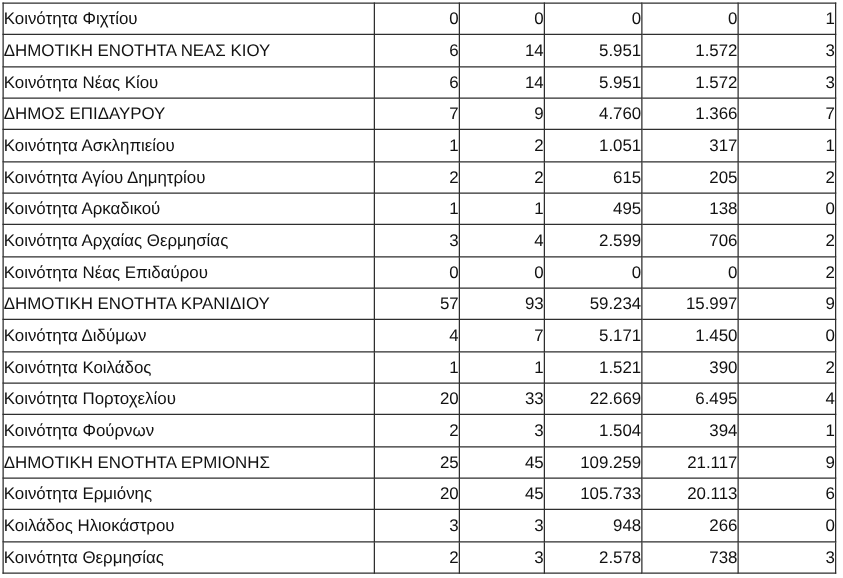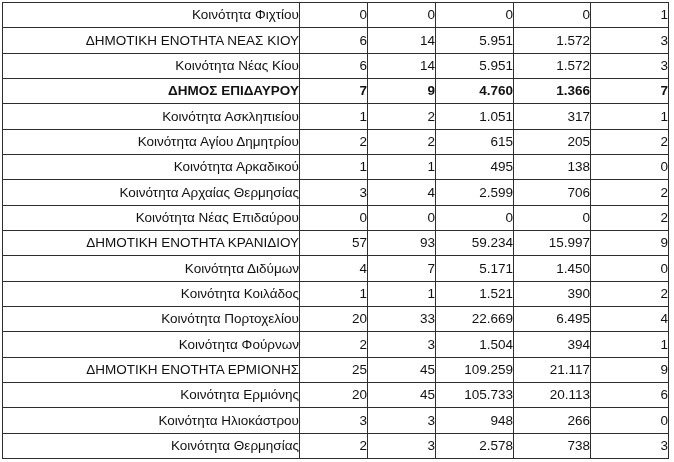--- a/index.html
+++ b/index.html
@@ -26,29 +26,29 @@
   table.data-table td{
     border:1px solid var(--border-color);
     font-size:13.5px;
     line-height:1;
     vertical-align:middle;
     padding:0;
     white-space:nowrap;
     overflow:hidden;
   }
   td.name{
-    text-align:right;
+    text-align:left;
     padding-left:6px;
   }
   td.num{
     text-align:right;
     padding-right:9px;
   }
   tr.bold td{
-    font-weight:700;
+    font-weight:400;
   }
 </style>
 </head>
 <body>
 
 <table class="data-table">
   <colgroup>
     <col style="width:297px">
     <col style="width:68px">
     <col style="width:68px">
@@ -179,21 +179,21 @@
       </tr>
       <tr>
         <td class="name">Κοινότητα Ερμιόνης</td>
         <td class="num">20</td>
         <td class="num">45</td>
         <td class="num">105.733</td>
         <td class="num">20.113</td>
         <td class="num">6</td>
       </tr>
       <tr>
-        <td class="name">Κοινότητα Ηλιοκάστρου</td>
+        <td class="name">Κοιλάδος Ηλιοκάστρου</td>
         <td class="num">3</td>
         <td class="num">3</td>
         <td class="num">948</td>
         <td class="num">266</td>
         <td class="num">0</td>
       </tr>
       <tr>
         <td class="name">Κοινότητα Θερμησίας</td>
         <td class="num">2</td>
         <td class="num">3</td>

